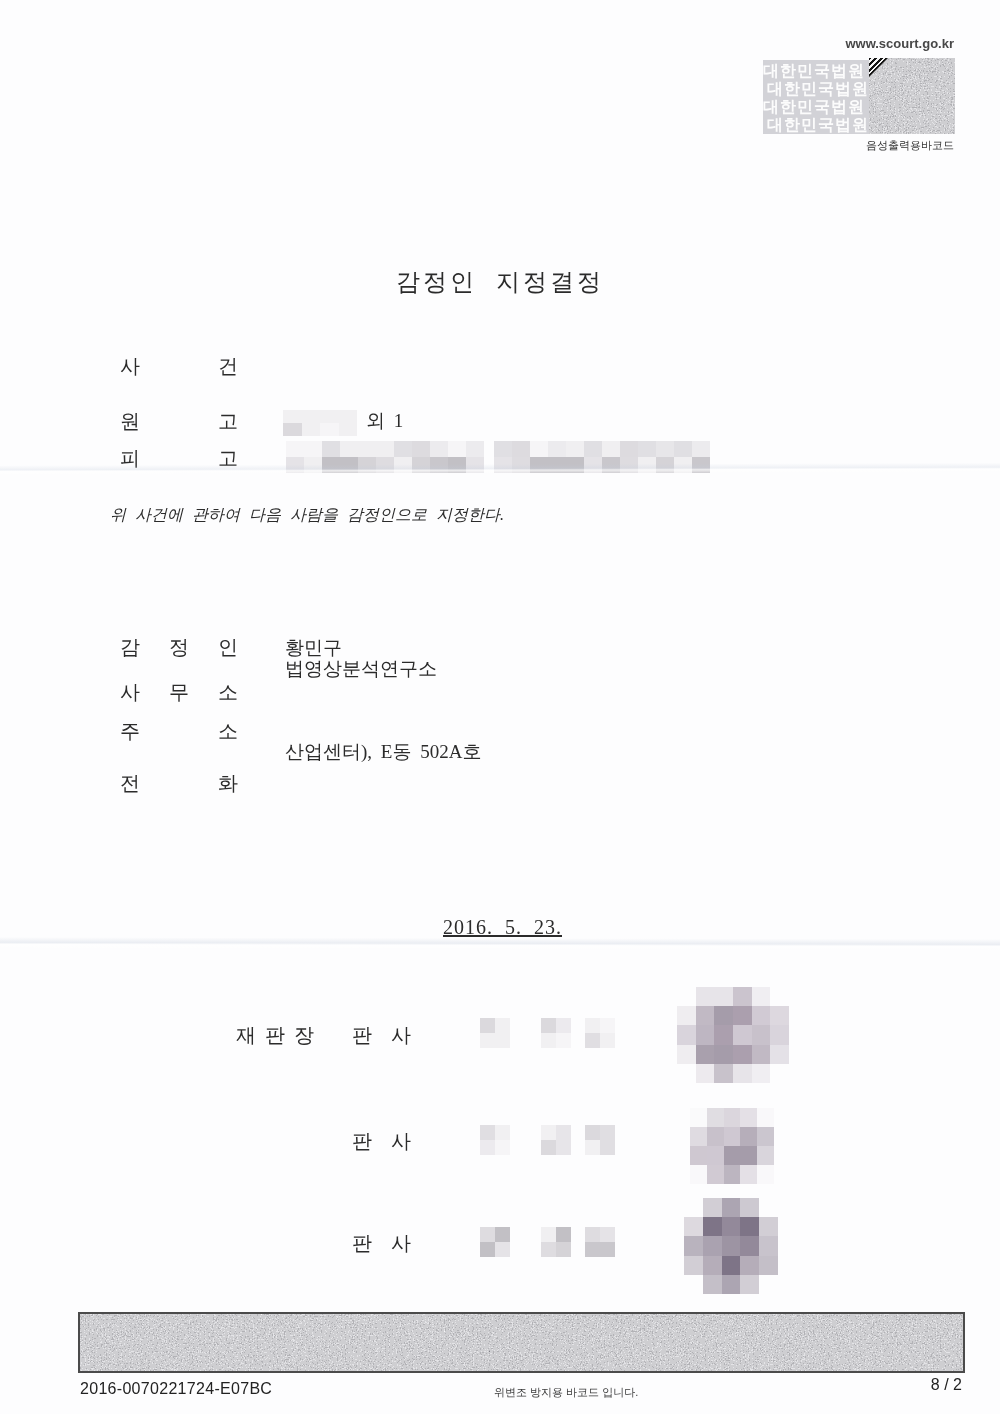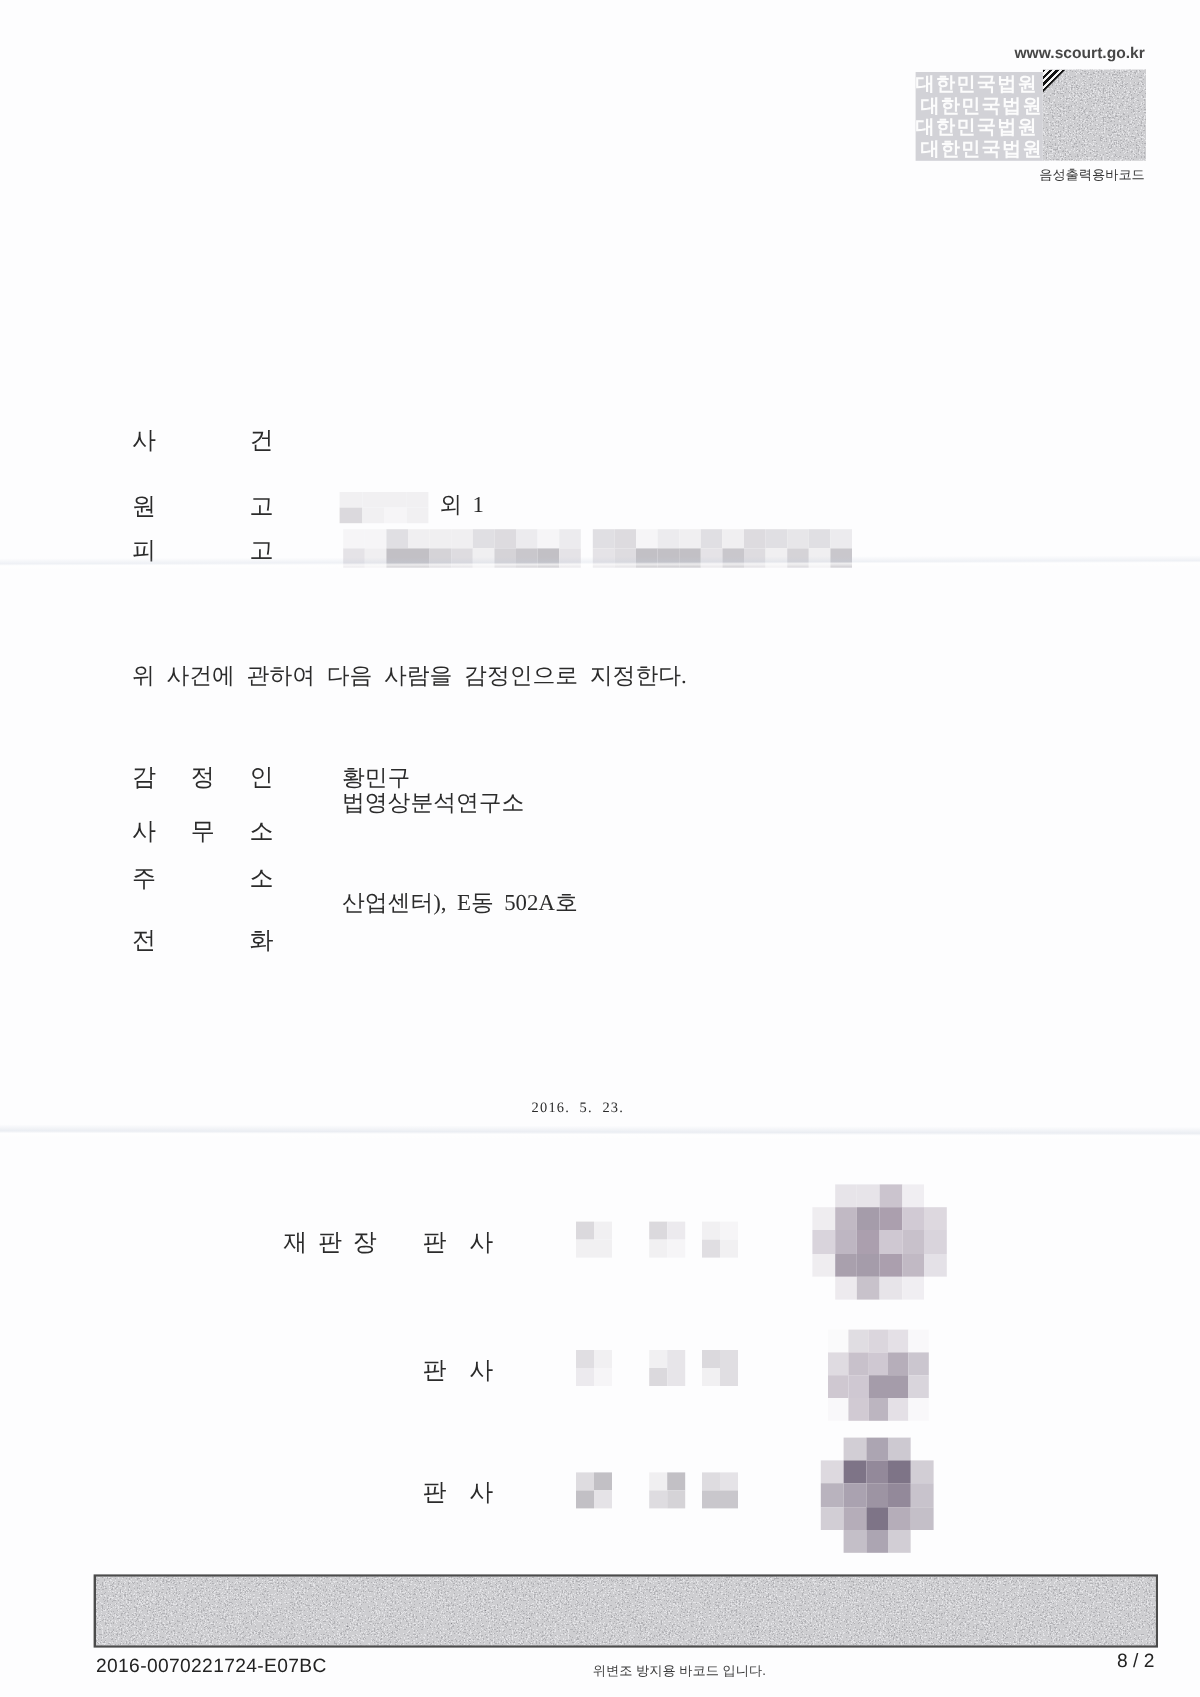--- a/index.html
+++ b/index.html
@@ -23,27 +23,27 @@
   .bc-label{position:absolute;left:858px;top:138px;width:104px;text-align:center;
         font-family:"Liberation Sans","DejaVu Sans",sans-serif;font-size:11px;color:#333;}
 
   
   .t1{position:absolute;top:216px;left:0;width:100%;margin:0;text-align:center;
       font-size:24px;font-weight:normal;letter-spacing:3px;}
   .t2{position:absolute;top:266px;left:0;width:100%;margin:0;text-align:center;
       font-size:24px;font-weight:normal;letter-spacing:3px;word-spacing:10px;}
 
   
-  .lbl{position:absolute;left:110px;width:118px;font-size:20px;
+  .lbl{position:absolute;left:120px;width:118px;font-size:20px;
        text-align:justify;text-align-last:justify;}
   .val{position:absolute;left:285px;font-size:19px;word-spacing:4px;white-space:pre;}
 
-  .statement{position:absolute;left:110px;top:550px;font-size:19px;word-spacing:5px;}
-
-  .date{position:absolute;left:443px;top:916px;font-size:12px;white-space:pre;letter-spacing:1px;}
+  .statement{position:absolute;left:110px;top:505px;font-size:16px;word-spacing:5px;font-style:italic;}
+
+  .date{position:absolute;left:443px;top:916px;font-size:20px;white-space:pre;letter-spacing:1px;text-decoration:underline;}
 
   .judge-prefix{position:absolute;left:236px;font-size:20px;letter-spacing:.45em;}
   .judge-role{position:absolute;left:352px;font-size:20px;letter-spacing:.35em;}
 
   
   .mosaic{position:absolute;display:grid;}
   .seal{border-radius:30%;}
 
   
   .strip{position:absolute;left:78px;top:1312px;width:883px;height:57px;border:2px solid #4b4b4b;}
@@ -88,20 +88,21 @@
     <div class="wm-row">대한민국법원</div>
   </div>
   <div class="bc2d">
     <svg width="86" height="76">
         <rect width="86" height="76" filter="url(#grain)"></rect>
       </svg>
     <div class="corner"></div>
   </div>
   <div class="bc-label">음성출력용바코드</div>
 
+  <h2 class="t2">감정인 지정결정</h2>
 
   <div class="lbl" style="top:353px">사 건</div>
 
   <div class="lbl" style="top:408px">원 고</div>
   <div class="mosaic" style="left: 283px; top: 410px; width: 74px; height: 26px; grid-template-columns: repeat(4, 1fr);">
       <div style="background: rgb(241, 240, 242);"></div>
       <div style="background: rgb(241, 240, 242);"></div>
       <div style="background: rgb(241, 240, 242);"></div>
       <div style="background: rgb(241, 240, 242);"></div>
       <div style="background: rgb(219, 217, 221);"></div>

